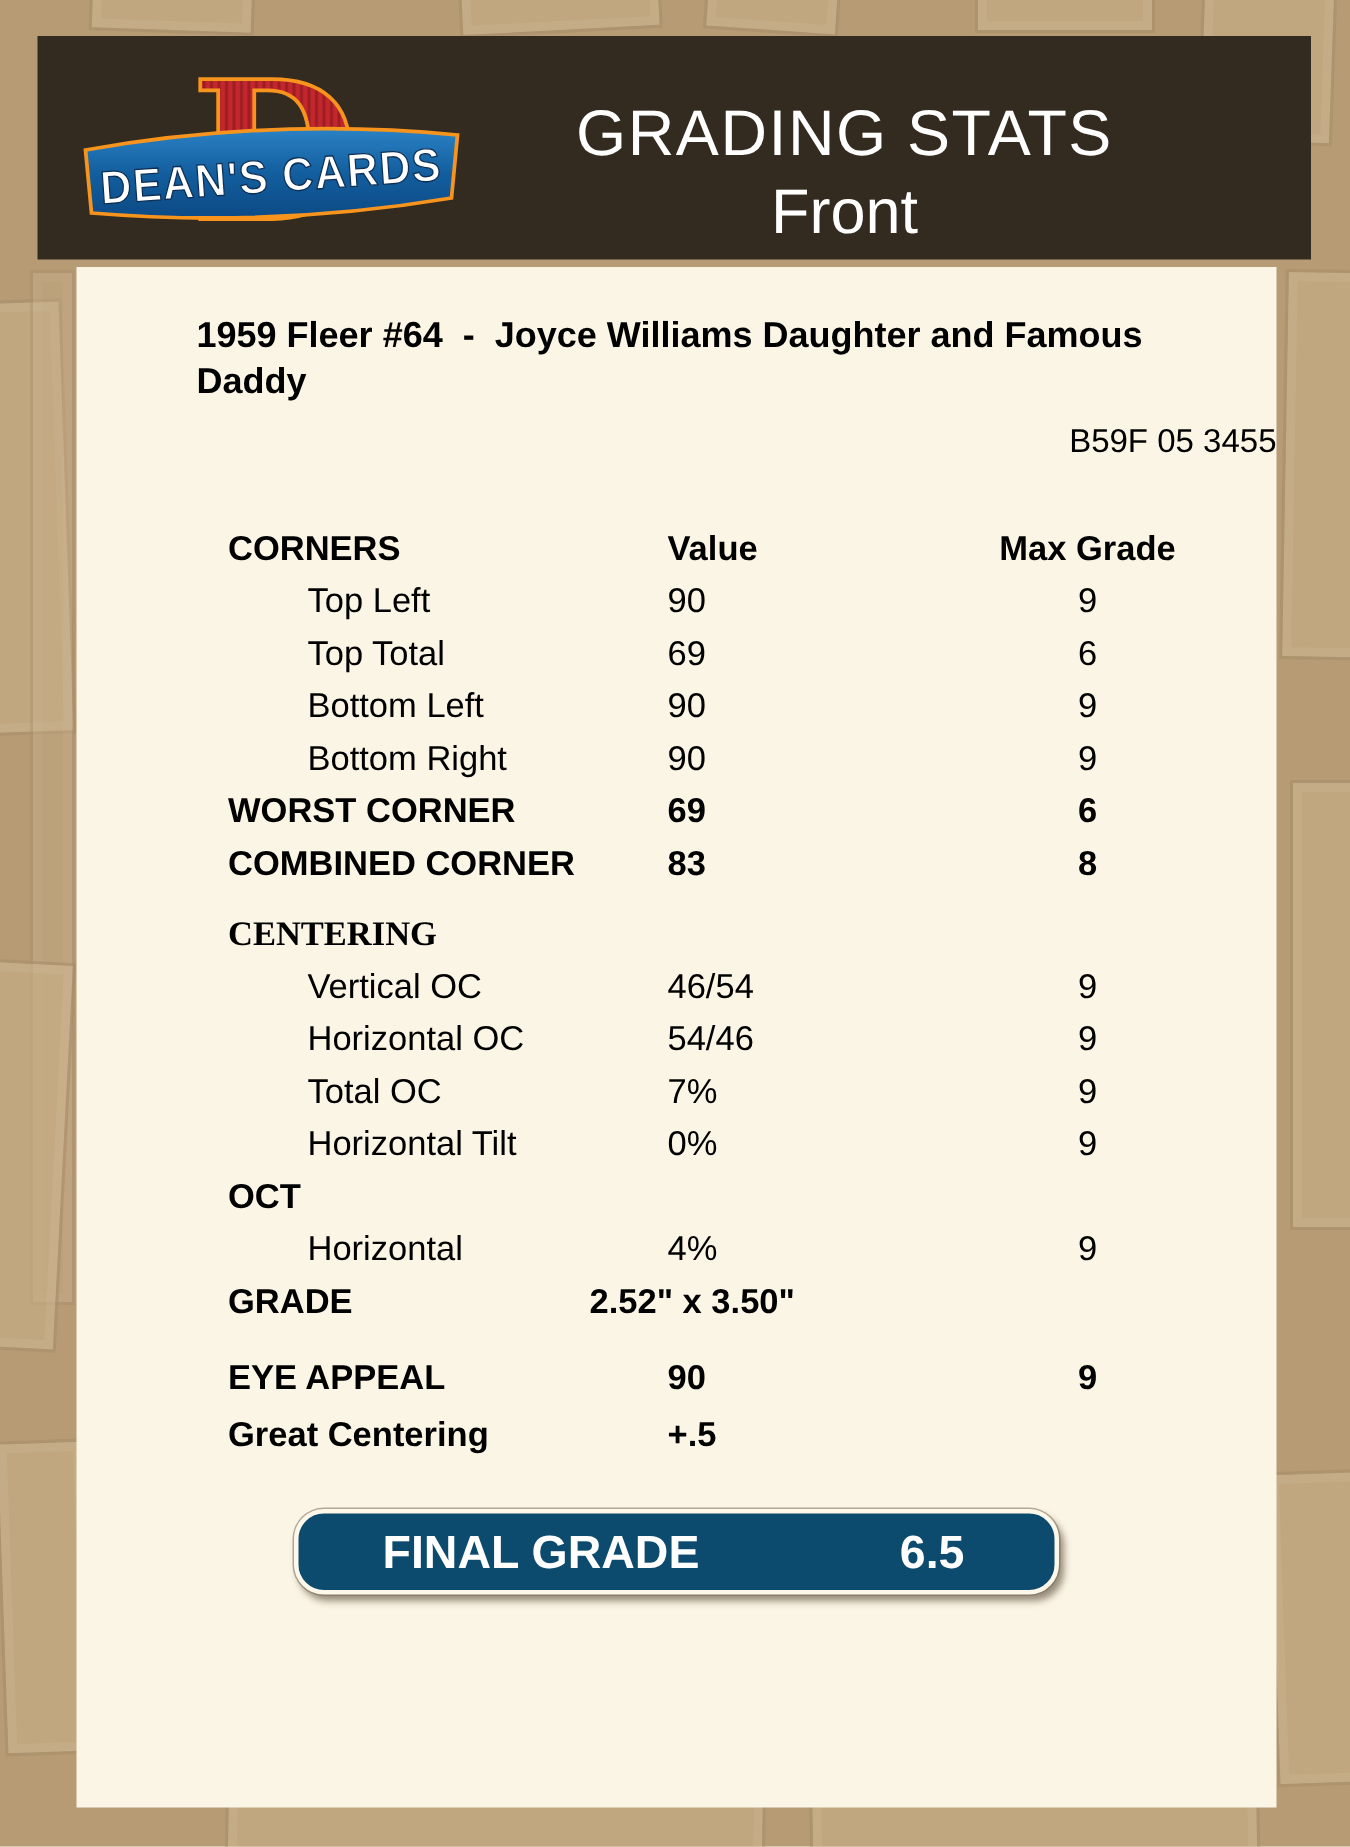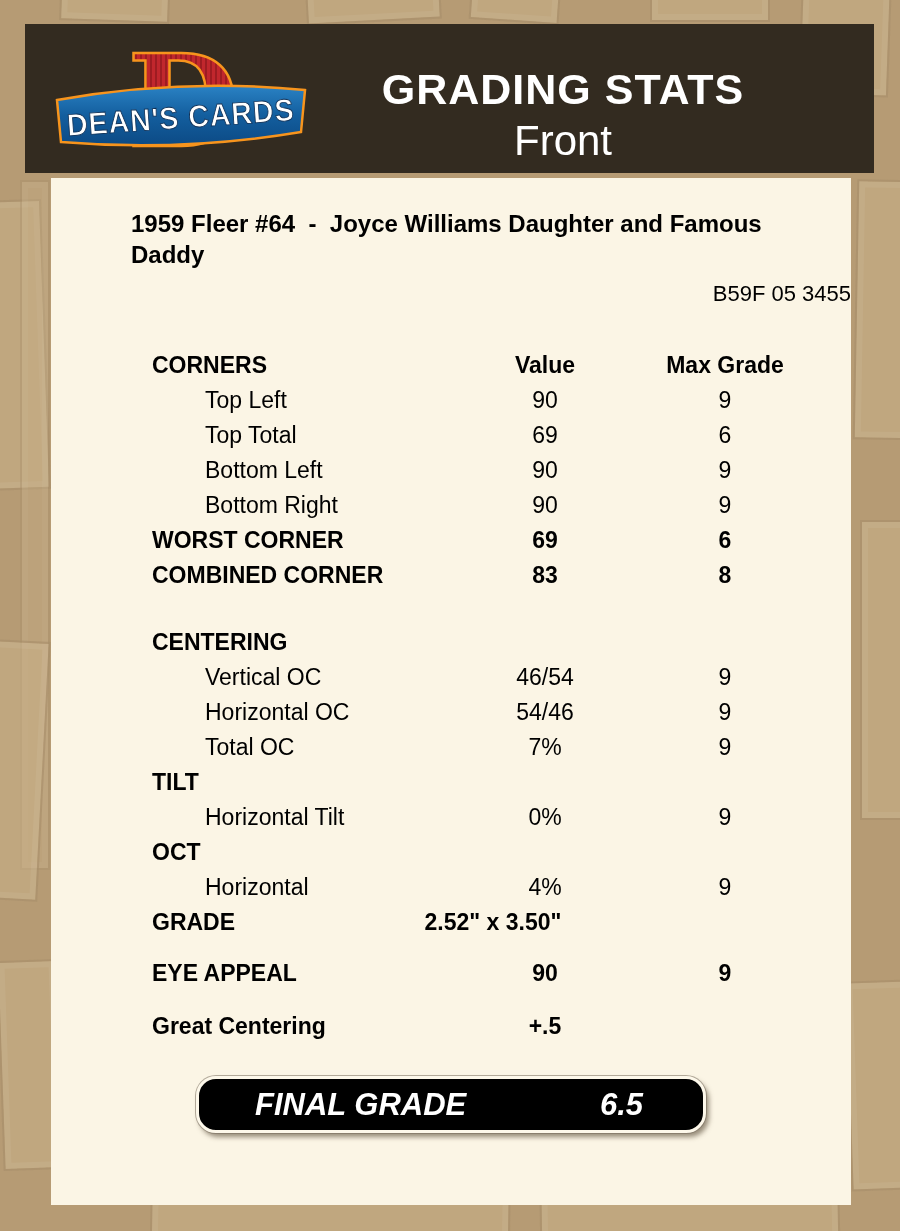--- a/index.html
+++ b/index.html
@@ -24,56 +24,55 @@
   .header-bar {
     position:absolute; left:25px; top:24px; width:849px; height:149px;
     background:#332b20; z-index:2;
   }
   .logo-wrap { position:absolute; left:28px; top:10px; width:258px; height:130px; }
   .header-titles {
     position:absolute; left:300px; top:0; width:476px; height:149px;
     display:flex; flex-direction:column; align-items:center;
     padding-top:42px; color:#ffffff; text-align:center;
   }
-  .header-title { font-size:43px; line-height:46px; letter-spacing:1px; font-weight:bold; }
+  .header-title { font-size:43px; line-height:46px; letter-spacing:1px; font-weight:normal; }
   .header-subtitle { font-size:42px; line-height:34px; margin-top:12px; font-weight:normal; }
 
   
   .panel {
     position:absolute; left:51px; top:178px; width:800px; height:1027px;
     background:#fbf5e5; z-index:2; color:#000;
   }
   .card-title {
     margin:30px auto 0 auto; width:640px; text-align:left;
     font-size:24px; line-height:31px; font-weight:bold;
   }
   .card-serial { margin-top:10px; text-align:right; font-size:22px; line-height:28px; }
 
   .grading-table { margin-top:40px; }
   .t-row { position:relative; height:35px; font-size:23px; line-height:35px; }
   .t-row.bold .row-label, .t-row.bold .row-value, .t-row.bold .row-grade { font-weight:bold; }
   .row-label { position:absolute; left:101px; white-space:nowrap; }
   .row-label.indent { left:154px; }
-  .row-value { position:absolute; left:394px; width:200px; text-align:center; white-space:nowrap; }
+  .row-value { position:absolute; left:394px; width:200px; white-space:nowrap; }
   .row-value.shift-left { left:342px; }
   .row-grade { position:absolute; left:594px; width:160px; text-align:center; white-space:nowrap; }
   .t-row.head .row-label, .t-row.head .row-value, .t-row.head .row-grade { font-weight:bold; }
 
   
   .final-grade {
     position:relative; margin:32px auto 0 auto; width:510px; height:57px;
-    background:#000000;
+    background:#0c4a6e;
     border:3px solid #fdf8ea;
     border-radius:20px;
     box-shadow:0 0 0 1px rgba(120,110,95,0.55), 3px 4px 5px rgba(70,55,35,0.55);
     display:flex; align-items:center; justify-content:space-between;
     padding:0 60px 0 56px;
     color:#ffffff; font-size:31px; font-weight:bold;
     cursor:default;
-    font-style:italic;
   }
 </style>
 </head>
 <body>
 
 <div class="collage">
   <div class="card-ghost" style="left:60px;top:-32px;width:110px;height:54px;transform:rotate(2deg);"></div>
   <div class="card-ghost" style="left:305px;top:-52px;width:135px;height:74px;transform:rotate(-3deg);"></div>
   <div class="card-ghost" style="left:470px;top:-20px;width:90px;height:42px;transform:rotate(4deg);"></div>
   <div class="card-ghost" style="left:650px;top:-36px;width:120px;height:58px;"></div>
@@ -150,45 +149,40 @@
         <div class="t-row bold">
     <span class="row-label">WORST CORNER</span>
     <span class="row-value">69</span>
     <span class="row-grade">6</span>
   </div>
         <div class="t-row bold">
     <span class="row-label">COMBINED CORNER</span>
     <span class="row-value">83</span>
     <span class="row-grade">8</span>
   </div>
-        <div class="t-row bold" style="margin-top: 32px;">
+        <div class="t-row bold" style="margin-top: 12px; font-family: Liberation Serif, serif;">
     <span class="row-label">CENTERING</span>
     <span class="row-value"></span>
     <span class="row-grade"></span>
   </div>
         <div class="t-row">
     <span class="row-label indent">Vertical OC</span>
     <span class="row-value">46/54</span>
     <span class="row-grade">9</span>
   </div>
         <div class="t-row">
     <span class="row-label indent">Horizontal OC</span>
     <span class="row-value">54/46</span>
     <span class="row-grade">9</span>
   </div>
         <div class="t-row">
     <span class="row-label indent">Total OC</span>
     <span class="row-value">7%</span>
     <span class="row-grade">9</span>
   </div>
-        <div class="t-row bold">
-    <span class="row-label">TILT</span>
-    <span class="row-value"></span>
-    <span class="row-grade"></span>
-  </div>
         <div class="t-row">
     <span class="row-label indent">Horizontal Tilt</span>
     <span class="row-value">0%</span>
     <span class="row-grade">9</span>
   </div>
         <div class="t-row bold">
     <span class="row-label">OCT</span>
     <span class="row-value"></span>
     <span class="row-grade"></span>
   </div>
@@ -200,21 +194,21 @@
         <div class="t-row bold">
     <span class="row-label">GRADE</span>
     <span class="row-value shift-left">2.52" x 3.50"</span>
     <span class="row-grade"></span>
   </div>
         <div class="t-row bold" style="margin-top: 16px;">
     <span class="row-label">EYE APPEAL</span>
     <span class="row-value">90</span>
     <span class="row-grade">9</span>
   </div>
-        <div class="t-row bold" style="margin-top: 18px;">
+        <div class="t-row bold" style="margin-top: 3px;">
     <span class="row-label">Great Centering</span>
     <span class="row-value">+.5</span>
     <span class="row-grade"></span>
   </div>
       </div>
   </div>
 
   <div class="final-grade">
     <span>FINAL GRADE</span>
     <span>6.5</span>

